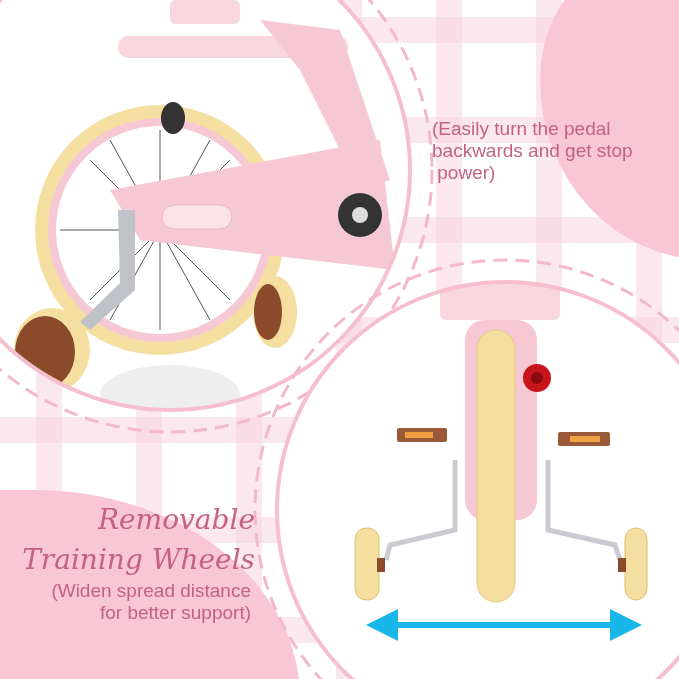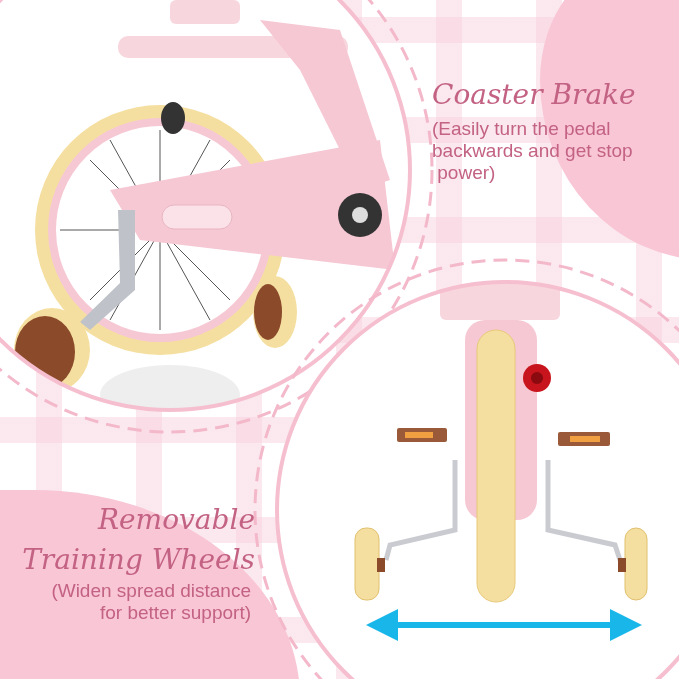--- a/index.html
+++ b/index.html
@@ -102,21 +102,20 @@
 
       <g>
         <rect x="390" y="622" width="220" height="6" fill="#19b6ea"></rect>
         <polygon points="366,625 398,609 398,641" fill="#19b6ea"></polygon>
         <polygon points="642,625 610,609 610,641" fill="#19b6ea"></polygon>
       </g>
     </g>
     <circle cx="505" cy="510" r="228" fill="none" stroke="#f6bfcf" stroke-width="4"></circle>
   </svg>
 
-  <div id="coaster-title" class="title">Coaster Brake</div>
   <div id="coaster-desc" class="desc">
     <div>(Easily turn the pedal</div>
     <div>backwards and get stop</div>
     <div style="white-space:pre"> power)</div>
   </div>
 
   <div id="training-title" class="title">
     <div>Removable</div>
     <div>Training Wheels</div>
   </div>

